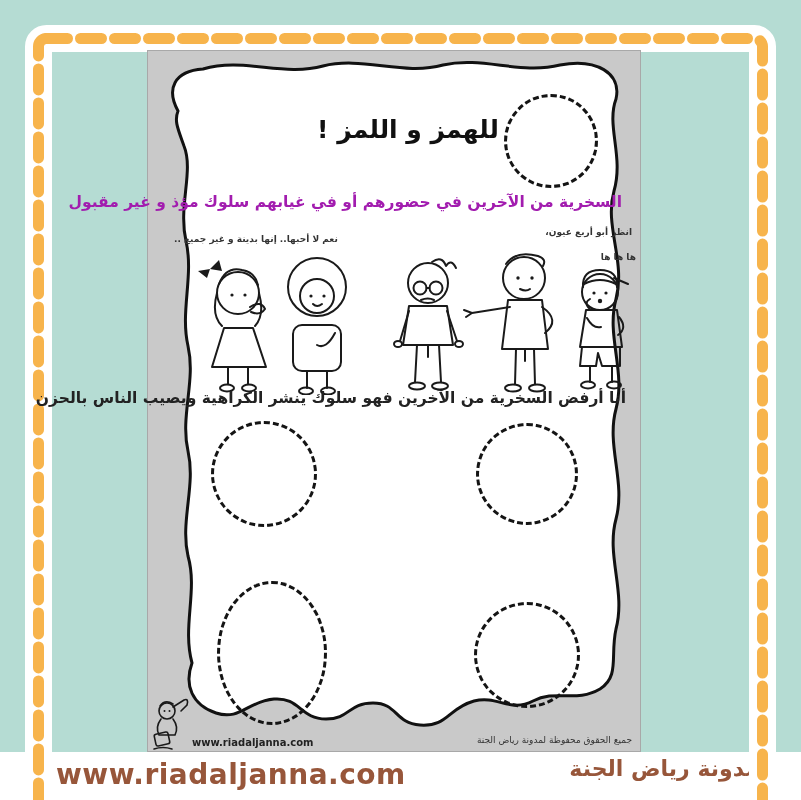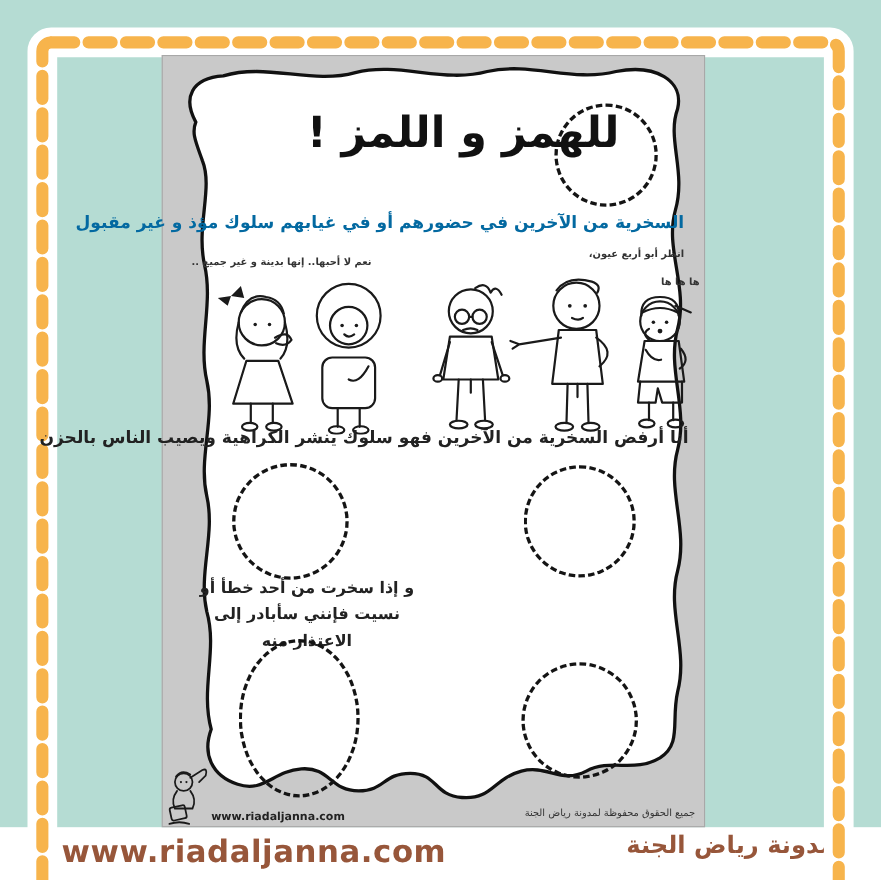--- a/index.html
+++ b/index.html
@@ -21,30 +21,30 @@
   #frame-svg{position:absolute;left:0;top:0;z-index:2;pointer-events:none;}
   
   #worksheet{
     position:absolute;left:147px;top:50px;width:494px;height:702px;
     background:#c9c9c9;border:1px solid #a8a8a8;box-sizing:border-box;z-index:3;
   }
   #blob-svg{position:absolute;left:0;top:0;}
   .abs{position:absolute;}
   .ar{direction:rtl;color:#1b1b1b;}
   #ws-title{
-    left:105px;top:48px;width:310px;text-align:right;
-    font-size:39px;font-weight:bold;color:#111;white-space:nowrap;
+    left:105px;top:64px;width:310px;text-align:center;
+    font-size:25px;font-weight:bold;color:#111;white-space:nowrap;
   }
   #ws-intro{
     left:10px;top:142px;width:464px;text-align:center;font-size:15.5px;
-    font-weight:bold;white-space:nowrap;color:#0369a1;
+    font-weight:bold;white-space:nowrap;color:#a21caf;
   }
   .speech{font-size:9px;color:#333;white-space:nowrap;font-weight:bold;}
   #speech-left{left:26px;top:183px;}
-  #speech-right{right:18px;top:176px;}
+  #speech-right{right:8px;top:176px;}
   #speech-laugh{right:4px;top:201px;}
   #ws-statement{
     left:8px;top:338px;width:470px;font-size:15.5px;
     font-weight:bold;white-space:nowrap;color:#222;
   }
   .advice{font-size:14.5px;font-weight:bold;text-align:center;line-height:1.65;color:#222;}
   #advice-right{right:8px;top:470px;width:238px;}
   #advice-left{left:18px;top:473px;width:226px;}
   .trace{position:absolute;border:3px dashed #141414;border-radius:50%;background:transparent;}
   #circle-top{left:356px;top:43px;width:88px;height:88px;}
@@ -187,21 +187,20 @@
         <ellipse cx="412" cy="136" rx="7" ry="3.5"></ellipse>
         <ellipse cx="438" cy="136" rx="7" ry="3.5"></ellipse>
       </g>
     </svg>
 
     <div id="ws-statement" class="abs ar">أنا أرفض السخرية من الآخرين فهو سلوك ينشر الكراهية ويصيب الناس بالحزن</div>
 
     <div id="circle-mid-left" class="trace"></div>
     <div id="circle-mid-right" class="trace"></div>
 
-    <div id="advice-left" class="abs ar advice">و إذا سخرت من أحد خطأ أو نسيت فإنني سأبادر إلى الاعتذار منه</div>
 
     <div id="circle-bot-left" class="trace"></div>
     <div id="circle-bot-right" class="trace"></div>
 
     <svg id="ws-logo" class="abs" width="44" height="54" viewBox="0 0 44 54" fill="none" stroke="#1a1a1a" stroke-width="1.6" stroke-linecap="round">
       <circle cx="16" cy="14" r="8"></circle>
       <path d="M 9 9 Q 14 2 22 7 M 22 10 L 33 3 Q 38 1 36 8 L 30 14"></path>
       <circle cx="13.5" cy="14" r="1" fill="#1a1a1a" stroke="none"></circle>
       <circle cx="18.5" cy="14" r="1" fill="#1a1a1a" stroke="none"></circle>
       <path d="M 10 22 Q 4 30 8 38 L 24 38 Q 28 30 22 22"></path>

